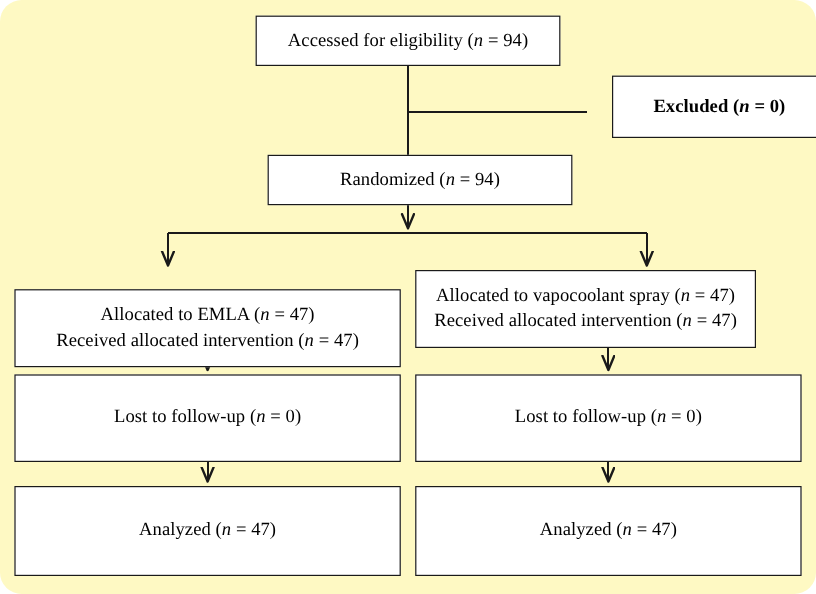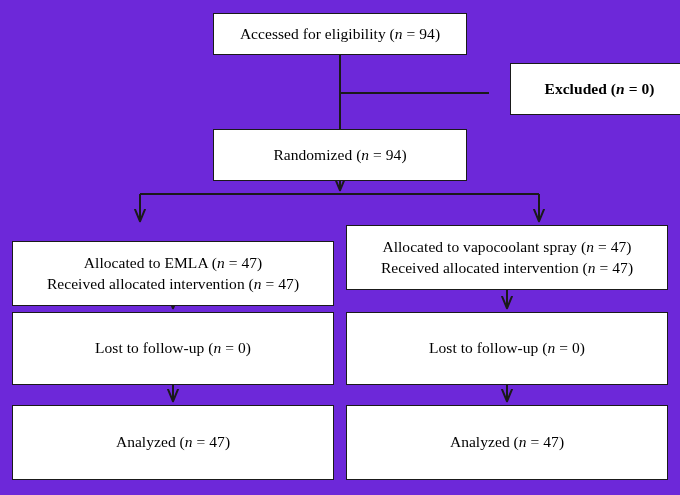--- a/index.html
+++ b/index.html
@@ -5,23 +5,24 @@
 <style>
   html, body {
     margin: 0;
     padding: 0;
     background: #ffffff;
   }
   #canvas {
     position: relative;
     width: 680px;
     height: 495px;
-    background: #6d28d9;
+    background: #fef9c3;
     font-family: "Liberation Serif", "DejaVu Serif", serif;
     overflow: hidden;
+    border-radius: 18px;
   }
   .box {
     position: absolute;
     box-sizing: border-box;
     border: 1.6px solid #1a1a1a;
     background: #ffffff;
     display: flex;
     flex-direction: column;
     align-items: center;
     justify-content: center;
@@ -82,30 +83,30 @@
   </svg>
 
   <div class="box" style="left:213px; top:13px; width:254px; height:42px;">
     <div class="line">Accessed for eligibility (<span class="ital">n</span> = 94)</div>
   </div>
 
   <div class="box" style="left:510px; top:63px; width:179px; height:52px;font-weight:bold;">
     <div class="line">Excluded (<span class="ital">n</span> = 0)</div>
   </div>
 
-  <div class="box" style="left:213px; top:129px; width:254px; height:52px;">
+  <div class="box" style="left:223px; top:129px; width:254px; height:42px;">
     <div class="line">Randomized (<span class="ital">n</span> = 94)</div>
   </div>
 
   <div class="box" style="left:12px; top:241px; width:322px; height:65px;">
     <div class="line">Allocated to EMLA (<span class="ital">n</span> = 47)</div>
     <div class="line">Received allocated intervention (<span class="ital">n</span> = 47)</div>
   </div>
 
-  <div class="box" style="left:346px; top:225px; width:322px; height:65px;">
+  <div class="box" style="left:346px; top:225px; width:284px; height:65px;">
     <div class="line">Allocated to vapocoolant spray (<span class="ital">n</span> = 47)</div>
     <div class="line">Received allocated intervention (<span class="ital">n</span> = 47)</div>
   </div>
 
   <div class="box" style="left:12px; top:312px; width:322px; height:73px;">
     <div class="line">Lost to follow-up (<span class="ital">n</span> = 0)</div>
   </div>
 
   <div class="box" style="left:346px; top:312px; width:322px; height:73px;">
     <div class="line">Lost to follow-up (<span class="ital">n</span> = 0)</div>

